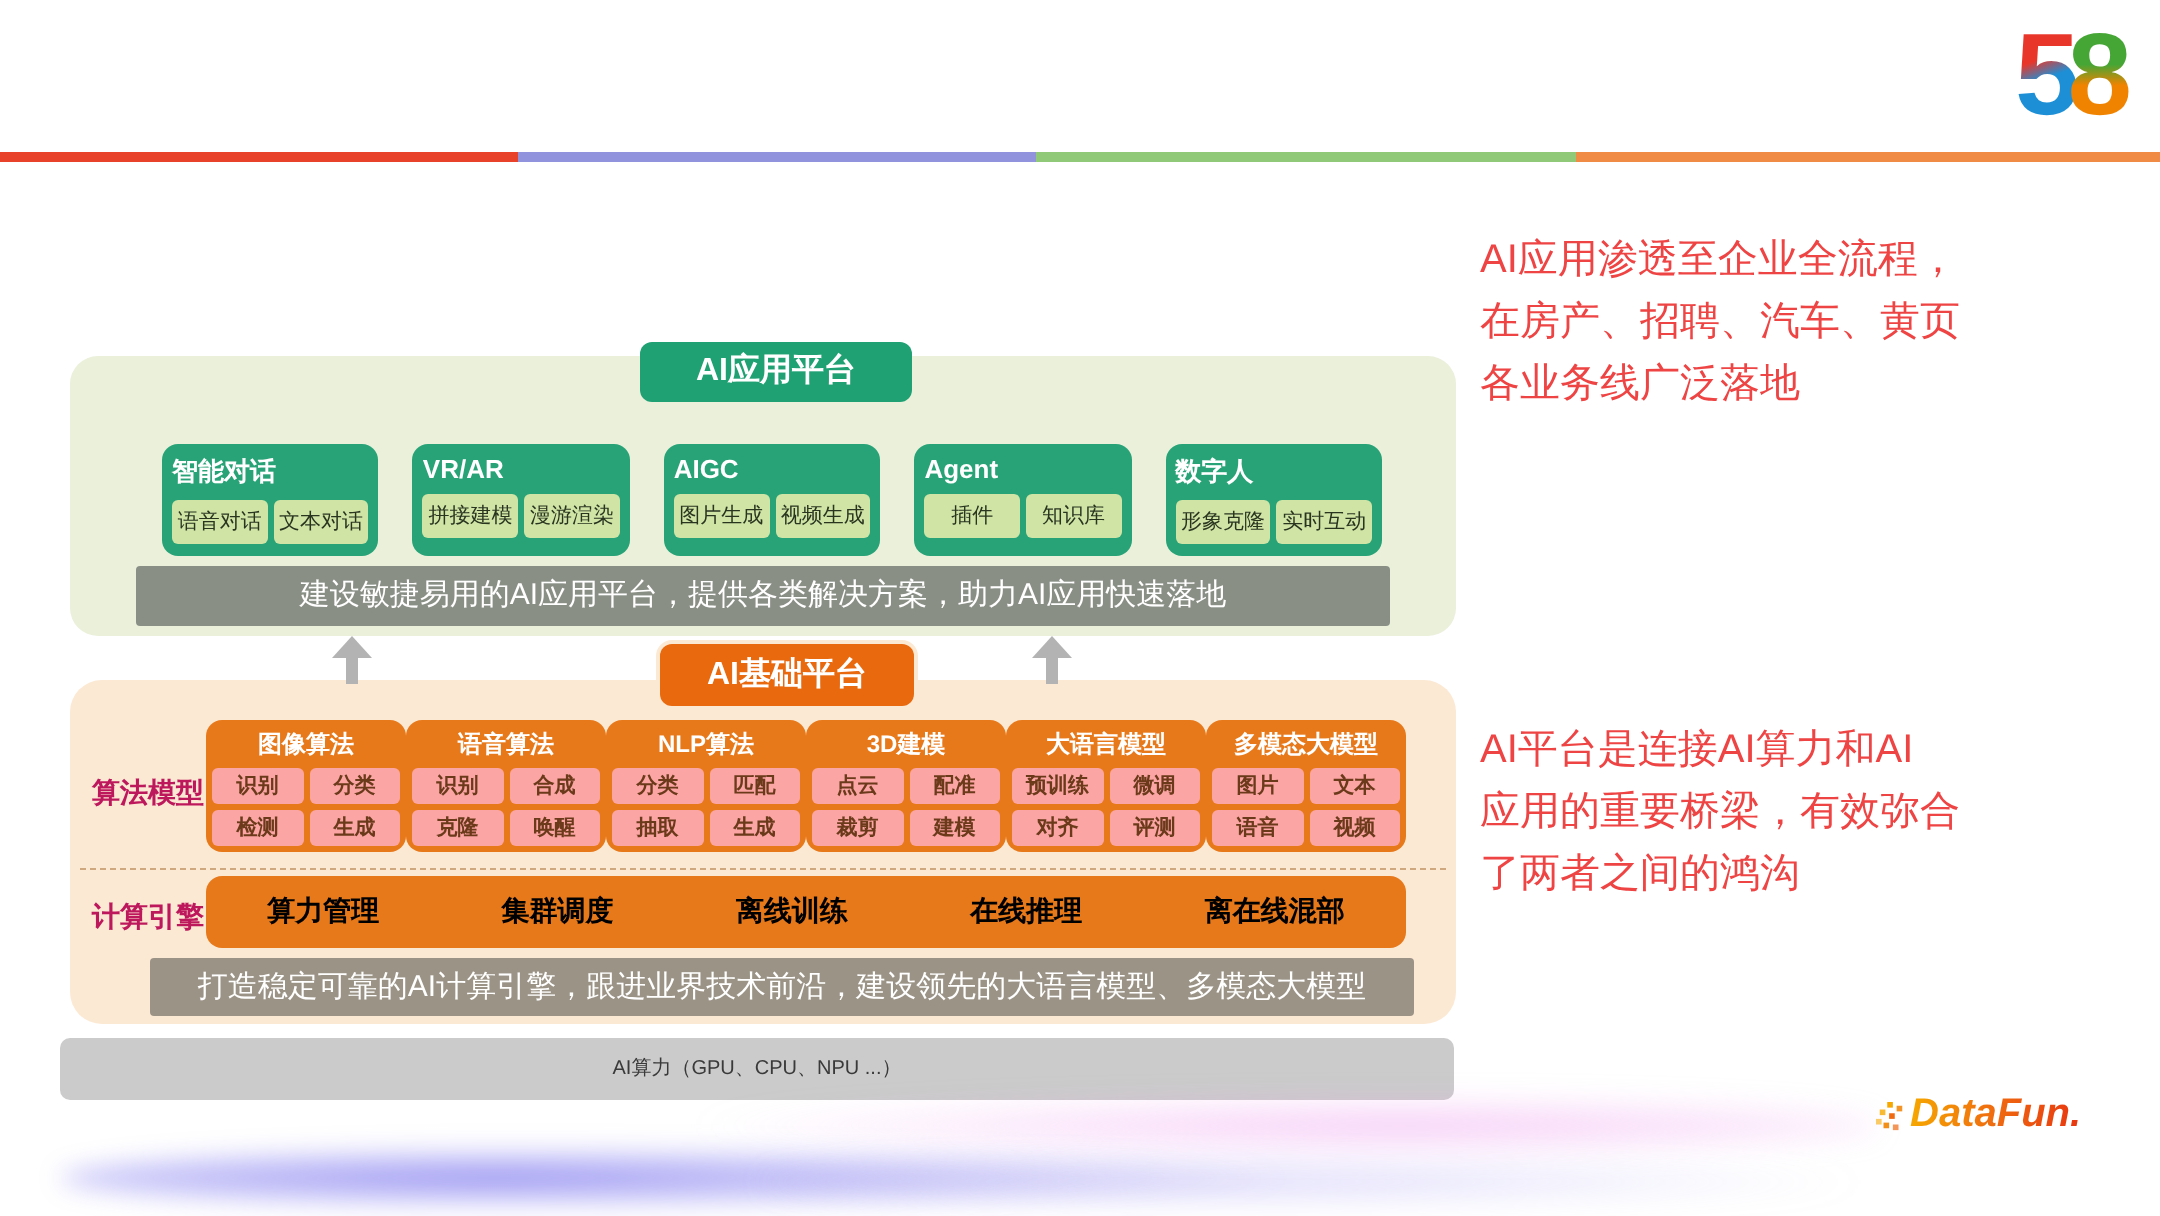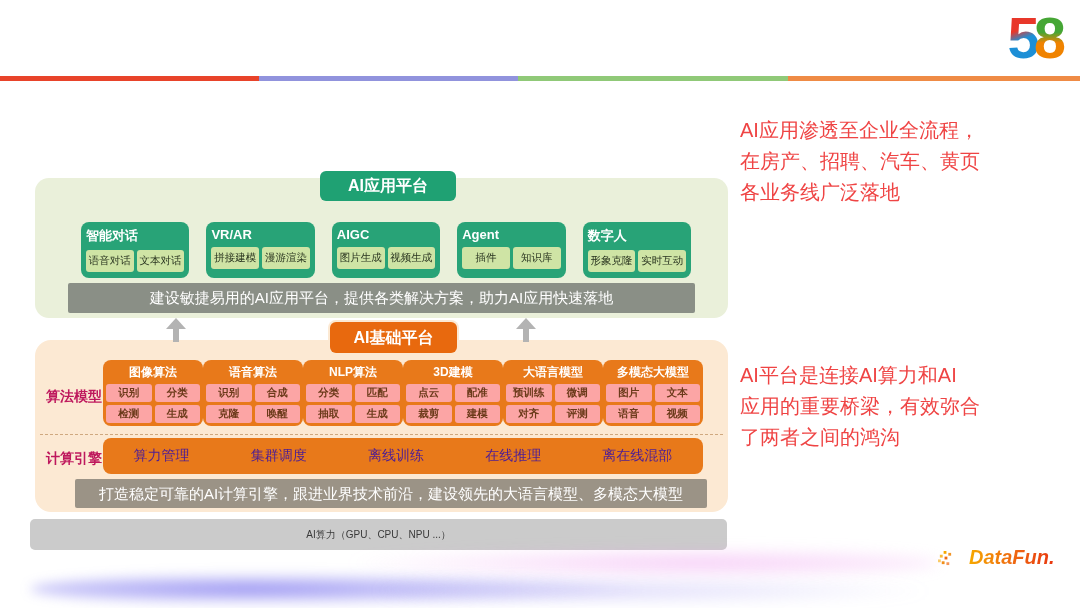--- a/index.html
+++ b/index.html
@@ -52,38 +52,38 @@
   .row-label { position:absolute; left:8px; width:62px; font-size:14px; font-weight:bold; color:#be185d; text-align:center; }
   .algo-label { top:48px; }
   .engine-label { top:110px; }
   .algo-row { position:absolute; left:68px; top:20px; width:600px; display:flex; gap:0; }
   .orange-card { flex:1; background:#e8791a; border-radius:8px; padding:2px 3px 3px; }
   .orange-card .t { color:#fff; font-size:12px; font-weight:bold; text-align:center; padding:2px 0 3px; white-space:nowrap; }
   .orange-card .g { display:grid; grid-template-columns:1fr 1fr; gap:3px; }
   .orange-card .g span { background:#fca5a5; color:#6b3a1a; font-size:10.5px; font-weight:bold; text-align:center; padding:2px 0; border-radius:3px; white-space:nowrap; }
   .dash { position:absolute; left:5px; top:94px; width:683px; border-top:1px dashed #cfa87f; }
   .engine-bar { position:absolute; left:68px; top:98px; width:600px; height:36px; background:#e8791a; border-radius:8px; display:flex; align-items:center; justify-content:space-around; }
-  .engine-bar span { color:#4c1d95; font-size:14px; font-weight:normal; }
+  .engine-bar span { color:#000000; font-size:14px; font-weight:bold; }
   .orange-sum { left:40px; top:139px; width:632px; height:29px; line-height:29px; background:#9b9386; }
 
   
   .compute-bar { position:absolute; left:30px; top:519px; width:697px; height:31px; line-height:31px; background:#cbcbcb; border-radius:5px; text-align:center; font-size:10px; color:#3a3a3a; }
 
   
   .note { position:absolute; left:740px; width:332px; font-size:20px; line-height:31px; color:#ef4444; }
   .note1 { top:115px; }
   .note2 { top:360px; }
 
   
   .wave-blue { position:absolute; left:30px; top:572px; width:620px; height:34px; background:radial-gradient(ellipse at 35% 50%, rgba(96,88,235,.65), rgba(96,88,235,0) 70%); filter:blur(6px); border-radius:50%; }
   .wave-pink { position:absolute; left:340px; top:548px; width:600px; height:30px; background:radial-gradient(ellipse at 60% 50%, rgba(238,160,240,.55), rgba(238,160,240,0) 70%); filter:blur(7px); border-radius:50%; }
   .wave-mid { position:absolute; left:380px; top:578px; width:560px; height:26px; background:radial-gradient(ellipse at 40% 50%, rgba(150,140,240,.35), rgba(150,140,240,0) 70%); filter:blur(7px); border-radius:50%; }
 
   
-  .datafun { position:absolute; left:938px; top:546px; display:flex; align-items:center; gap:16px; }
+  .datafun { position:absolute; left:938px; top:546px; display:flex; align-items:center; gap:2px; }
   .datafun .dots { width:15px; height:15px; margin-top:2px; }
   .datafun .word { font-size:20px; font-weight:bold; font-style:italic; background:linear-gradient(90deg,#f6a800,#ef6a10,#e8350f); -webkit-background-clip:text; background-clip:text; color:transparent; letter-spacing:0; }
 </style>
 </head>
 <body>
 
 <div id="stage">
 
   <div class="logo58">
     <span class="five">5</span><span class="eight">8</span>

